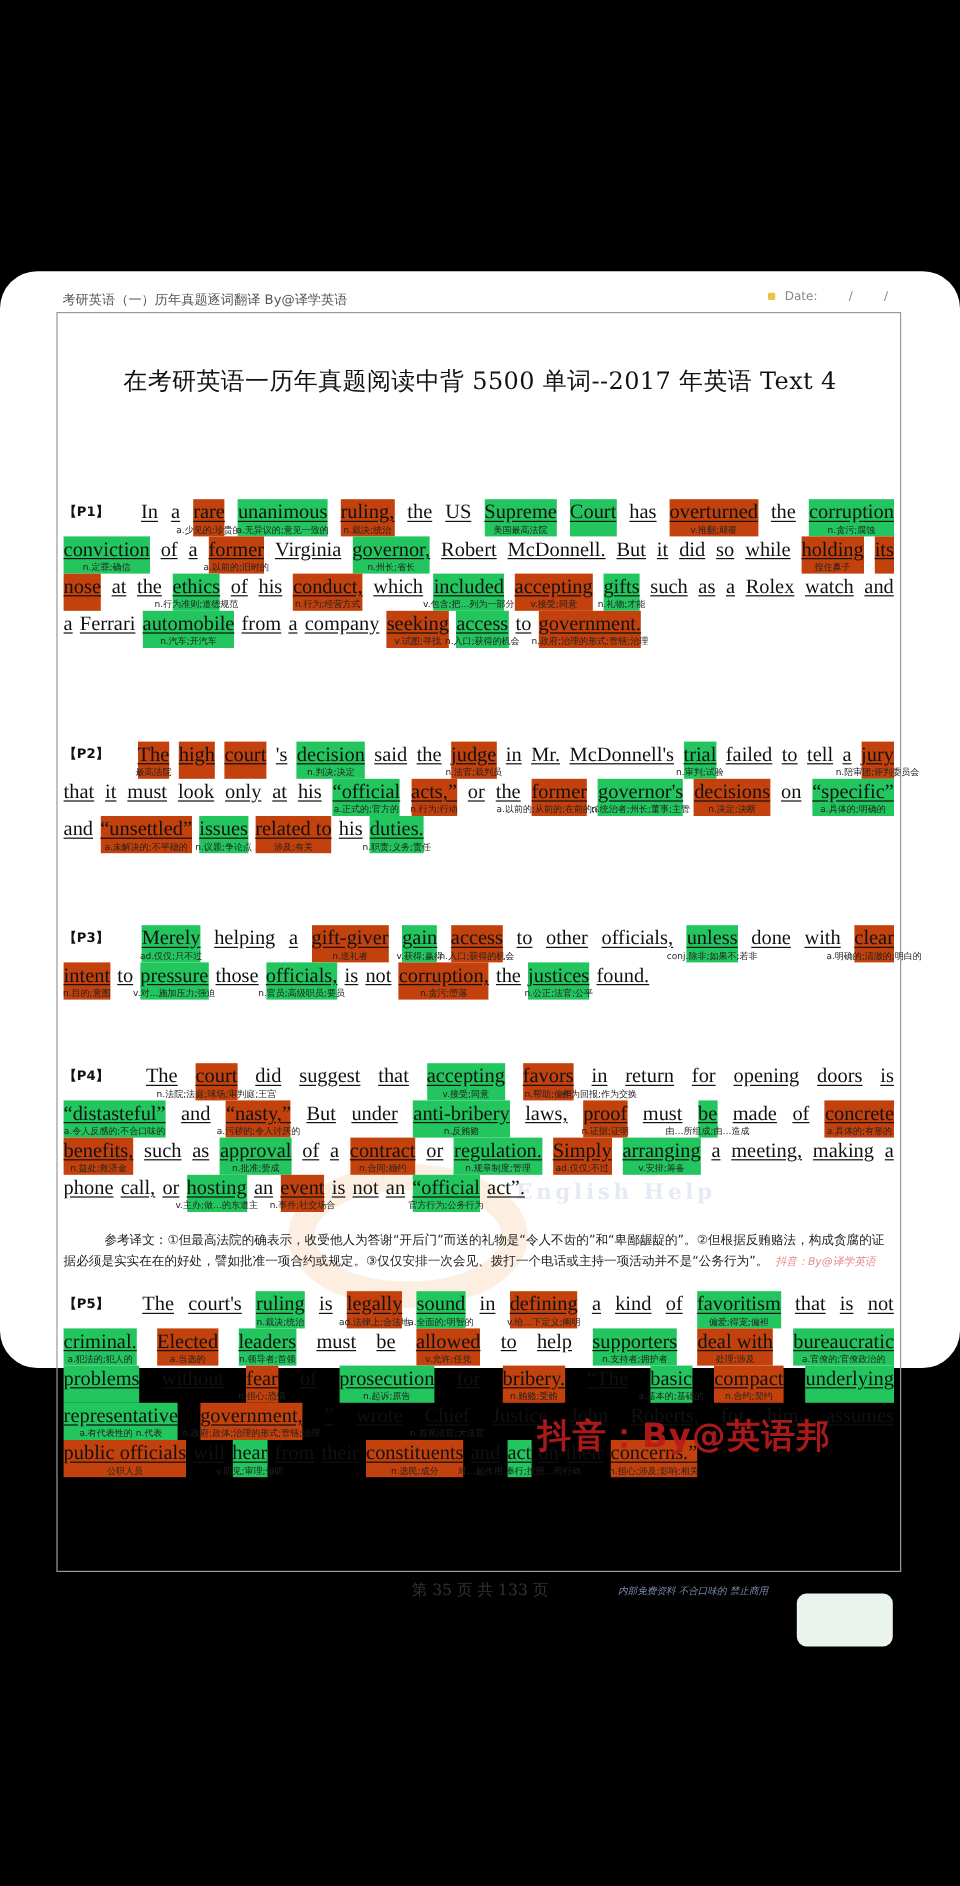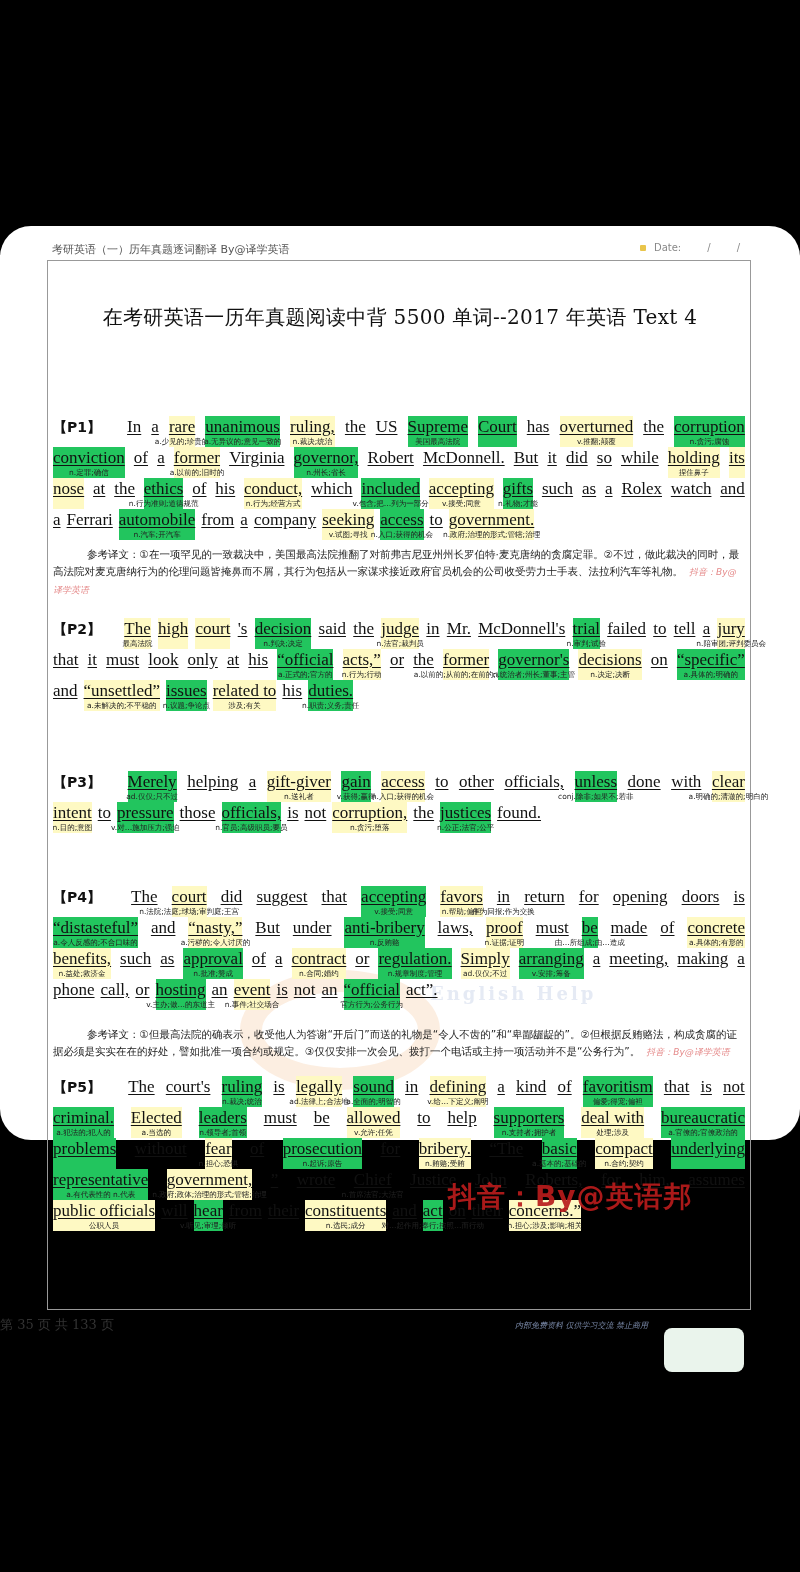--- a/index.html
+++ b/index.html
@@ -9,28 +9,28 @@
   .hdr-right { position:absolute; right:60px; top:16px; font-size:10px; color:#888; font-family:"DejaVu Sans", sans-serif;text-align:right; }
   .hdr-right .dot { display:inline-block; width:6px; height:6px; background:#e9c54b; border-radius:1px; margin-right:8px; vertical-align:middle; }
   .hdr-right .slash { margin-left:26px; }
   .frame { position:absolute; left:47px; top:34px; width:704px; height:1050px; border:1px solid #999; box-sizing:border-box; }
   .title { position:absolute; left:0; right:0; top:78px; text-align:center; font-size:20px; color:#111; font-family:"DejaVu Serif", serif; letter-spacing:0.3px; }
   .subtitle { position:absolute; left:0; right:0; top:117px; text-align:center; font-size:13px; color:#222; font-style:italic; font-family:"DejaVu Serif", serif; letter-spacing:3px; }
   .para { position:absolute; left:53px; width:692px; }
   .line { position:relative; height:31px; white-space:nowrap; font-size:17px; line-height:22px; color:#111; display:flex; justify-content:space-between; }
   .line.left { justify-content:flex-start; gap:6px; }
   .w { position:relative; display:inline-block; text-decoration:underline; text-underline-offset:2px; }
-  .hl { background:#fef9c3; }
+  .hl { background:#c2410c; }
   .gr { background:#22c55e; }
   .gl { position:absolute; left:50%; transform:translateX(-50%); top:22px; font-size:7.5px; line-height:8px; color:#222; font-family:"DejaVu Sans", sans-serif; white-space:nowrap; text-decoration:none; display:block; }
-  .tag { font-family:"DejaVu Sans", sans-serif; font-size:14px; font-weight:bold; margin-right:16px; text-decoration:none; }
+  .tag { font-family:"DejaVu Sans", sans-serif; font-size:11px; font-weight:bold; margin-right:16px; text-decoration:none; }
   .trans { position:absolute; left:53px; width:692px; font-size:10.5px; line-height:17px; color:#222; font-family:"DejaVu Sans", sans-serif; }
   .trans .indent { display:inline-block; width:34px; }
   .sig { color:#e58a8a; font-style:italic; font-size:9px; margin-left:6px; }
-  .footer { position:absolute; left:0; right:0; top:1054px; text-align:left; font-size:13px; color:#333; font-family:"DejaVu Serif", serif; }
+  .footer { position:absolute; left:0; right:0; top:1054px; text-align:center; font-size:13px; color:#333; font-family:"DejaVu Serif", serif; }
   .footnote { position:absolute; left:515px; top:1058px; font-size:8px; color:#7a8aaa; font-style:italic; font-family:"DejaVu Sans", sans-serif; }
   .badge { position:absolute; left:664px; top:1070px; width:80px; height:44px; background:#eaf4ec; border-radius:8px; }
   .watermark { position:absolute; left:448px; top:1178px; font-size:28px; font-weight:bold; color:#b91c1c; font-family:"DejaVu Sans", sans-serif; letter-spacing:1px; opacity:0.92; }
   .bgmark { position:absolute; left:240px; top:744px; width:200px; height:120px; border-radius:50%; border:22px solid rgba(240,160,90,0.18); box-sizing:border-box; }
   .bgtext { position:absolute; left:430px; top:757px; font-size:18px; color:rgba(150,170,210,0.25); font-weight:bold; letter-spacing:3px; font-family:"DejaVu Serif", serif; }
 </style>
 </head>
 <body>
 
 <div class="page">
@@ -104,21 +104,20 @@
         <span class="w gr"><span>automobile</span><span class="gl">n.汽车;开汽车</span></span>
         <span class="w"><span>from</span></span>
         <span class="w"><span>a</span></span>
         <span class="w"><span>company</span></span>
         <span class="w hl"><span>seeking</span><span class="gl">v.试图;寻找</span></span>
         <span class="w gr"><span>access</span><span class="gl">n.入口;获得的机会</span></span>
         <span class="w"><span>to</span></span>
         <span class="w hl"><span>government.</span><span class="gl">n.政府;治理的形式;管辖;治理</span></span>
       </div>
     </div>
-  <div class="trans" id="t0" style="top:320px;"><span class="indent"></span><span>参考译文：①在一项罕见的一致裁决中，美国最高法院推翻了对前弗吉尼亚州州长罗伯特·麦克唐纳的贪腐定罪。②不过，做此裁决的同时，最高法院对麦克唐纳行为的伦理问题皆掩鼻而不屑，其行为包括从一家谋求接近政府官员机会的公司收受劳力士手表、法拉利汽车等礼物。</span><span class="sig">抖音：By@译学英语</span></div>
 
   <div class="para" id="p1" style="top:392px;">
       <div class="line">
         <span class="w tag">【P2】</span>
         <span class="w hl"><span>The</span><span class="gl">最高法院</span></span>
         <span class="w hl"><span>high</span></span>
         <span class="w hl"><span>court</span></span>
         <span class="w"><span>'s</span></span>
         <span class="w gr"><span>decision</span><span class="gl">n.判决;决定</span></span>
         <span class="w"><span>said</span></span>
@@ -328,15 +327,15 @@
         <span class="w gr"><span>act</span><span class="gl">对…起作用;奉行;按照…而行动</span></span>
         <span class="w"><span>on</span></span>
         <span class="w"><span>their</span></span>
         <span class="w hl"><span>concerns.”</span><span class="gl">n.担心;涉及;影响;相关</span></span>
       </div>
     </div>
 
   <div class="watermark" style="top:952px;">抖音：By@英语邦</div>
 
   <div class="footer" style="top:1090px;">第 35 页 共 133 页</div>
-  <div class="footnote" style="top:1094px;">内部免费资料 仅供学习交流 禁止商用</div>
+  <div class="footnote" style="top:1094px;">内部免费资料 不合口味的 禁止商用</div>
   <div class="badge" style="top:1102px;"></div>
 </div>
 
 </body></html>

